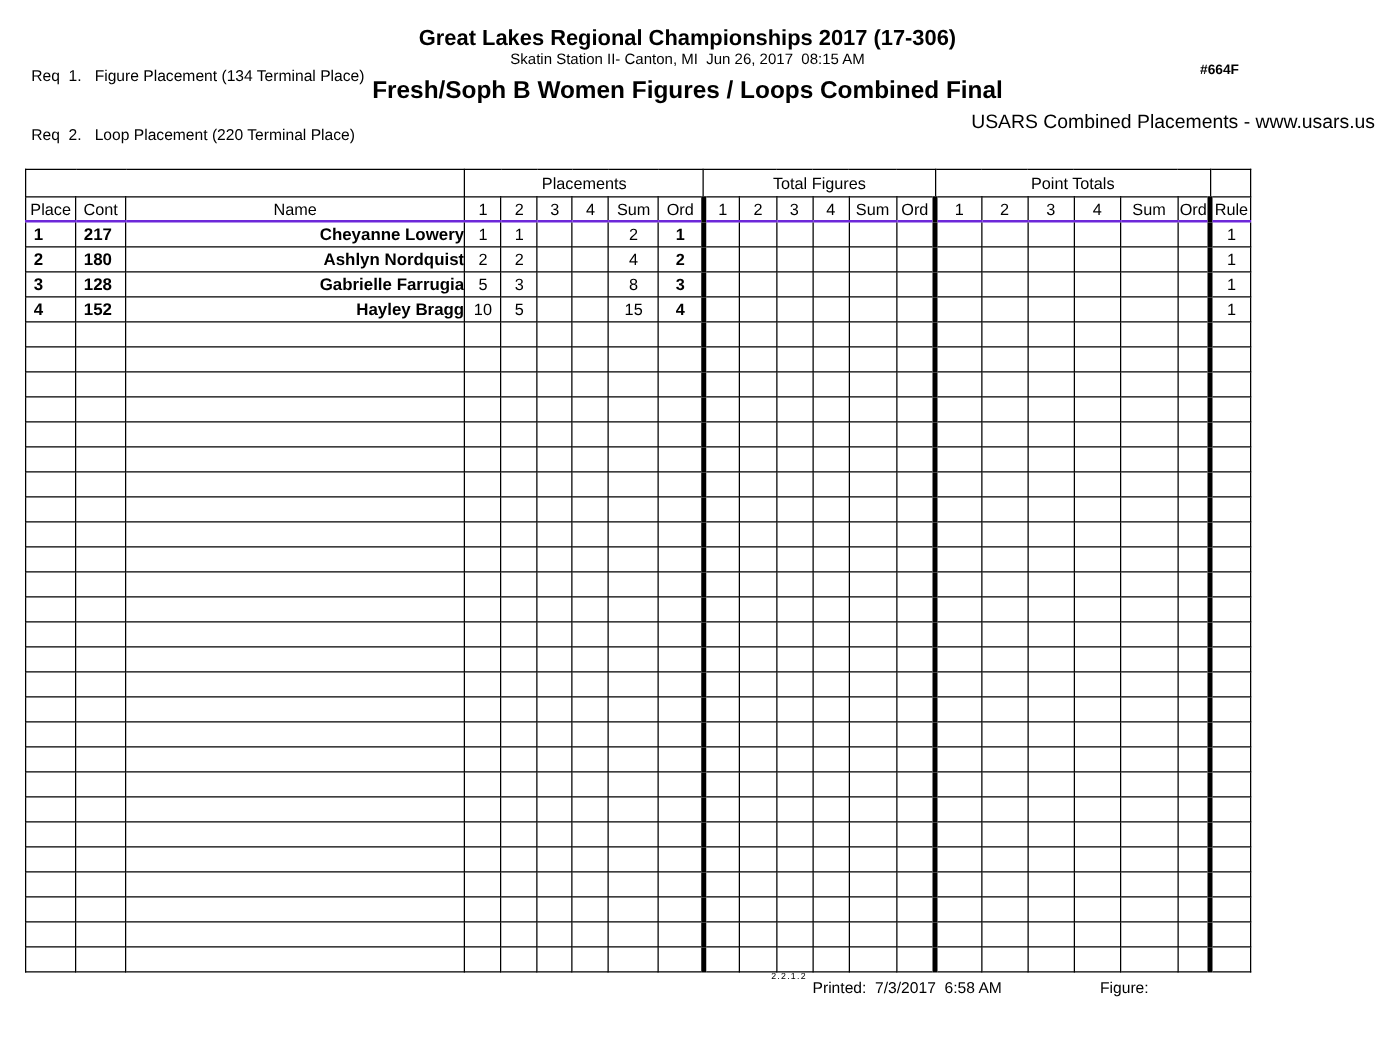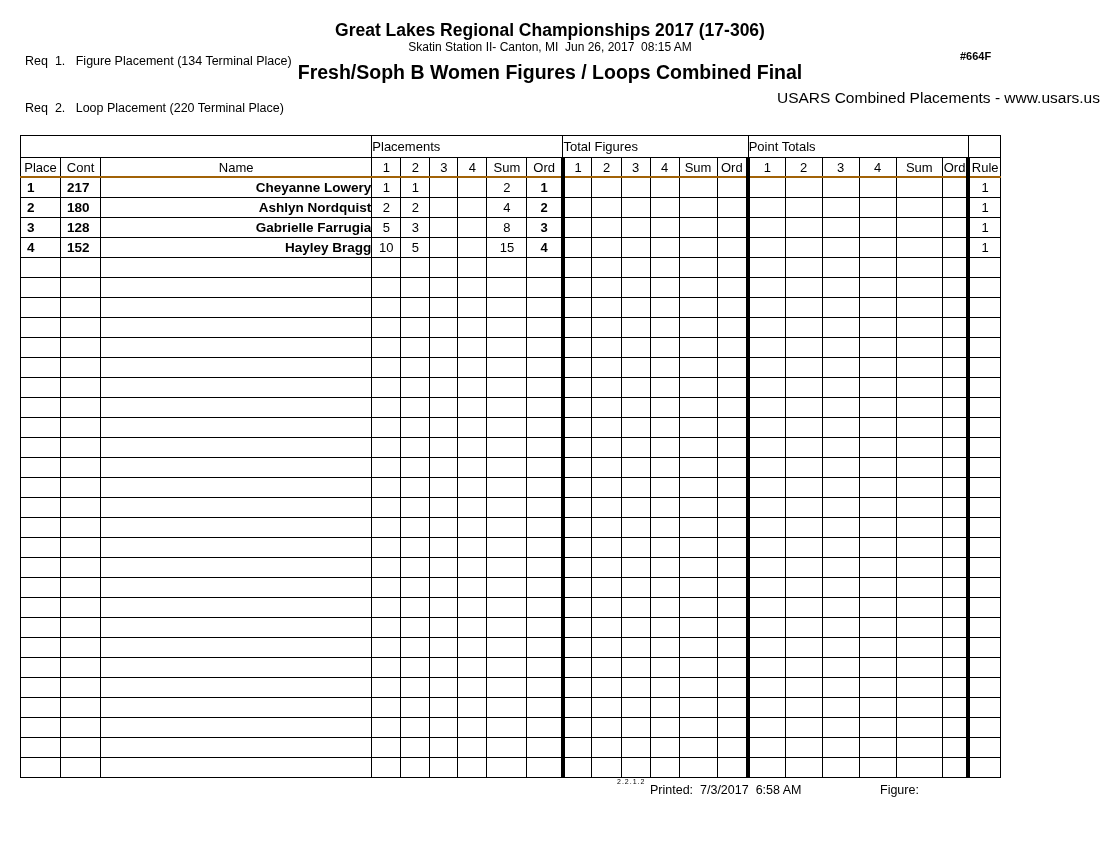--- a/index.html
+++ b/index.html
@@ -18,22 +18,22 @@
 
   table.results{
     position:absolute;left:20px;top:135px;border-collapse:collapse;table-layout:fixed;width:981px;
   }
   table.results td, table.results th{
     border:1px solid #000;padding:0;font-size:13px;font-weight:normal;
     overflow:hidden;white-space:nowrap;vertical-align:middle;
   }
   tr.group-row td{height:21px;}
   td.nb{border:none;}
-  td.grp{text-align:left;padding:0 0 0 3px;font-size:12.5px;}
-  tr.head-row th{height:18px;border-bottom:2px solid #a16207;text-align:center;}
+  td.grp{text-align:center;padding:0 0 0 3px;font-size:12.5px;}
+  tr.head-row th{height:18px;border-bottom:2px solid #6d28d9;text-align:center;}
   th.col-place, th.col-cont{text-align:left;padding-left:4px;}
   th.col-name{text-align:left;padding-left:5px;margin-top:28px;}
   tbody td{height:19px;text-align:center;}
   tbody td.col-place, tbody td.col-cont{text-align:left;padding-left:6px;font-weight:bold;font-size:13.5px;}
   tbody td.col-name{text-align:right;padding-left:6px;font-weight:bold;font-size:13.5px;}
   tbody td.bold{font-weight:bold;}
   .thick{border-left:4px solid #000 !important;}
 
   .version-text{position:absolute;left:617px;top:778px;font-size:7px;letter-spacing:1px;}
   .printed-line{position:absolute;left:650px;top:783px;font-size:12.5px;white-space:pre;}

